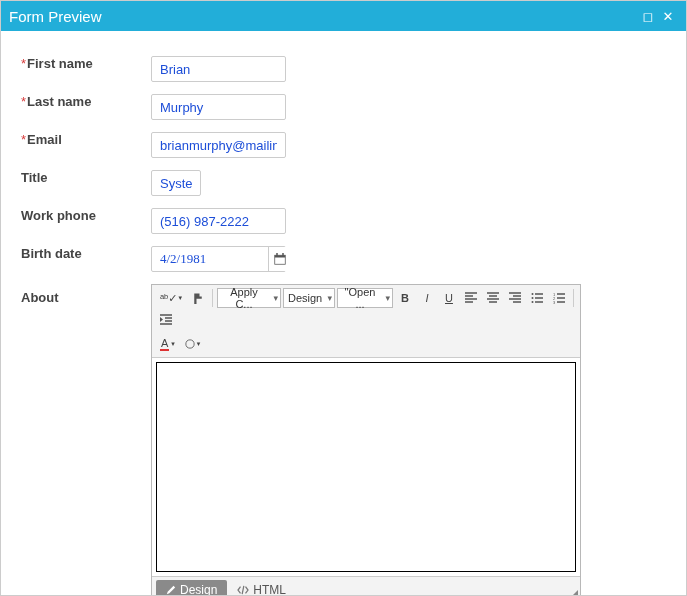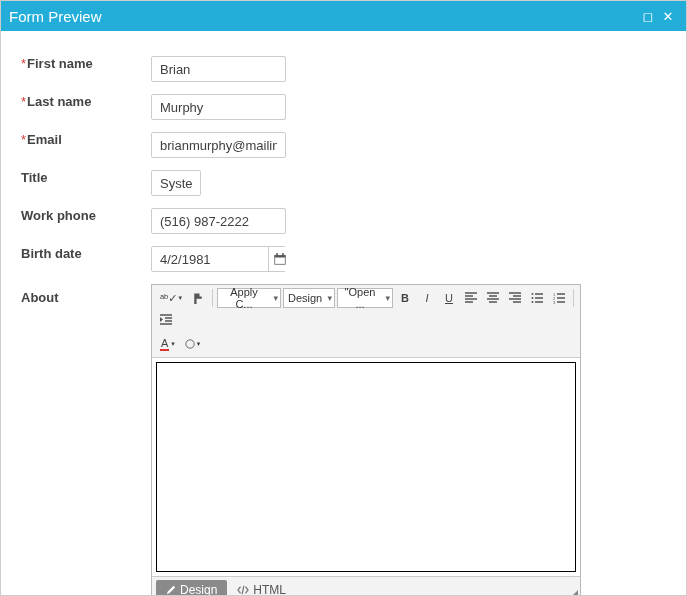--- a/index.html
+++ b/index.html
@@ -50,27 +50,27 @@
     color: #444;
     font-size: 13px;
   }
   .req { color: #d73b3b; margin-right:1px; font-weight:normal;}
   .text-input {
     height: 26px;
     border: 1px solid #ccc;
     border-radius: 2px;
     padding: 0 8px;
     font-size: 13px;
-    color: #404040;
+    color: #1d4ed8;
     outline: none;
   }
   .w-std { width: 135px; }
   .w-sm  { width: 50px; }
   .date-wrap { position: relative; width: 140px; }
-  .date-wrap input { width: 135px; }
+  .date-wrap input { width: 135px; font-family: Liberation Serif, serif; }
   .date-icon {
     position: absolute;
     right: 1px; top: 1px;
     width: 22px; height: 24px;
     border-left:1px solid #ccc;
     display:flex; align-items:center; justify-content:center;
     cursor:pointer;
     background:#fff;
   }
   .editor {

